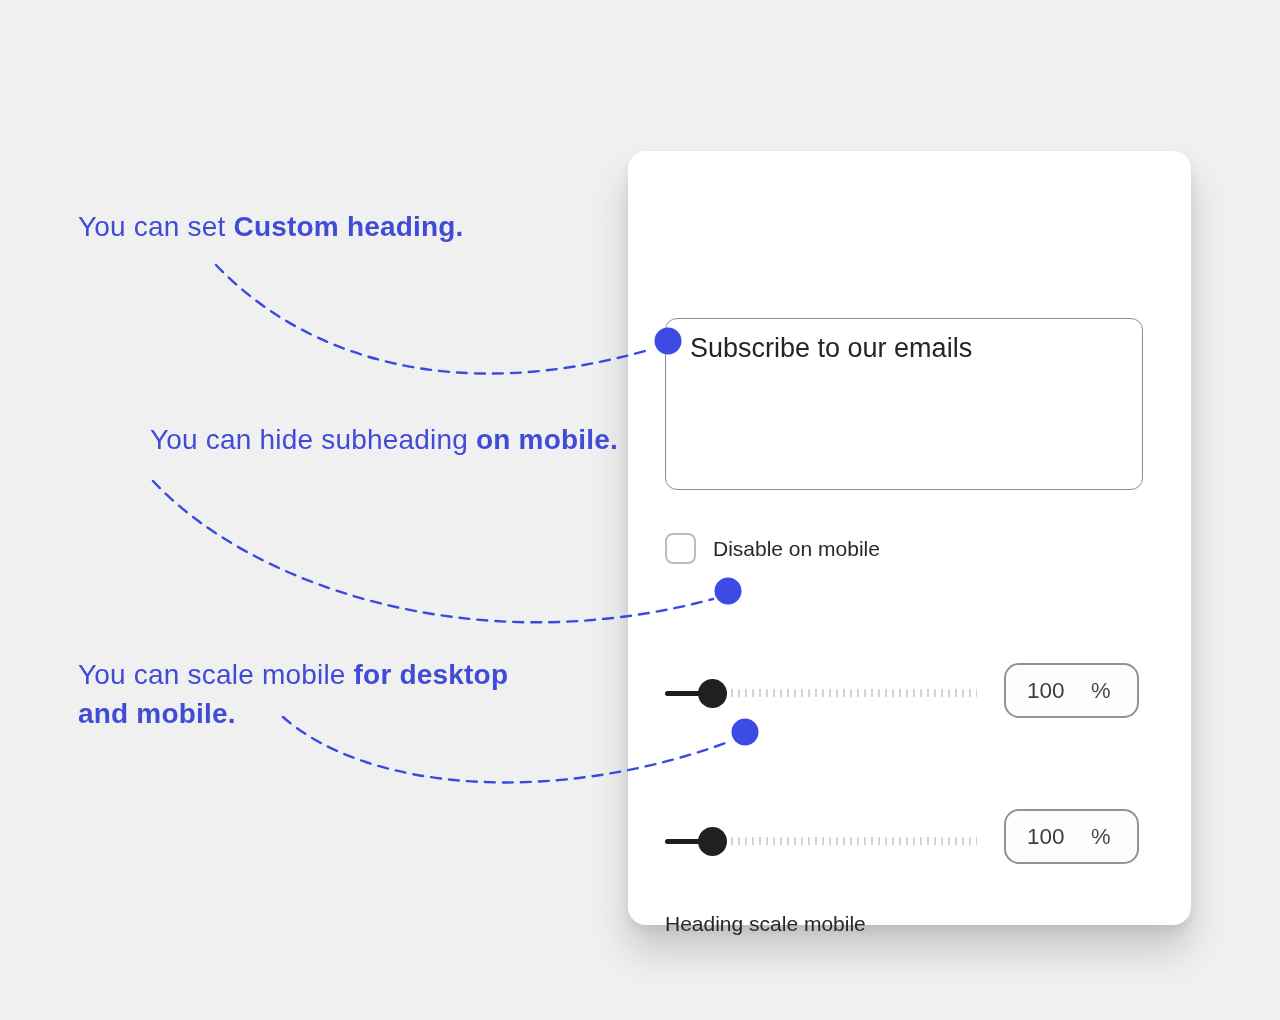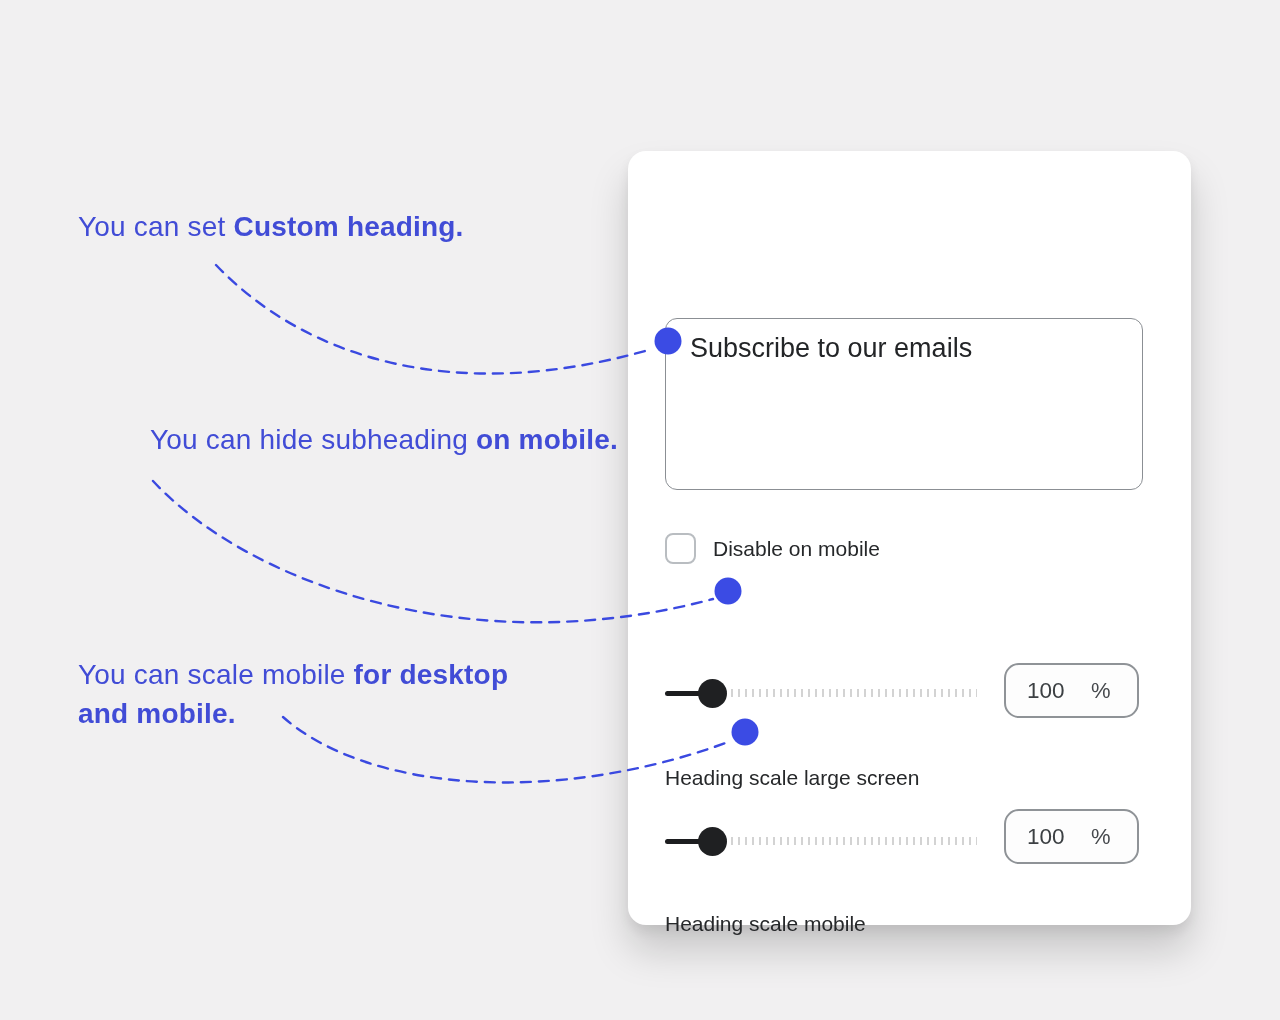--- a/index.html
+++ b/index.html
@@ -205,21 +205,20 @@
 
   <div class="field-label lbl-heading">Heading</div>
 
   <textarea class="heading-textarea" spellcheck="false" style="">Subscribe to our emails</textarea>
 
   <div class="checkbox-row">
     <div class="checkbox-box"></div>
     <div class="checkbox-label">Disable on mobile</div>
   </div>
 
-  <div class="field-label lbl-scale-large">Heading scale large screen</div>
 
   <div class="slider slider-1">
     <div class="slider-fill"></div>
     <div class="slider-dotted"></div>
     <div class="slider-thumb"></div>
   </div>
 
   <div class="value-box vb-1">
     <input class="value-input" value="100" style="">
     <span class="value-unit">%</span>

